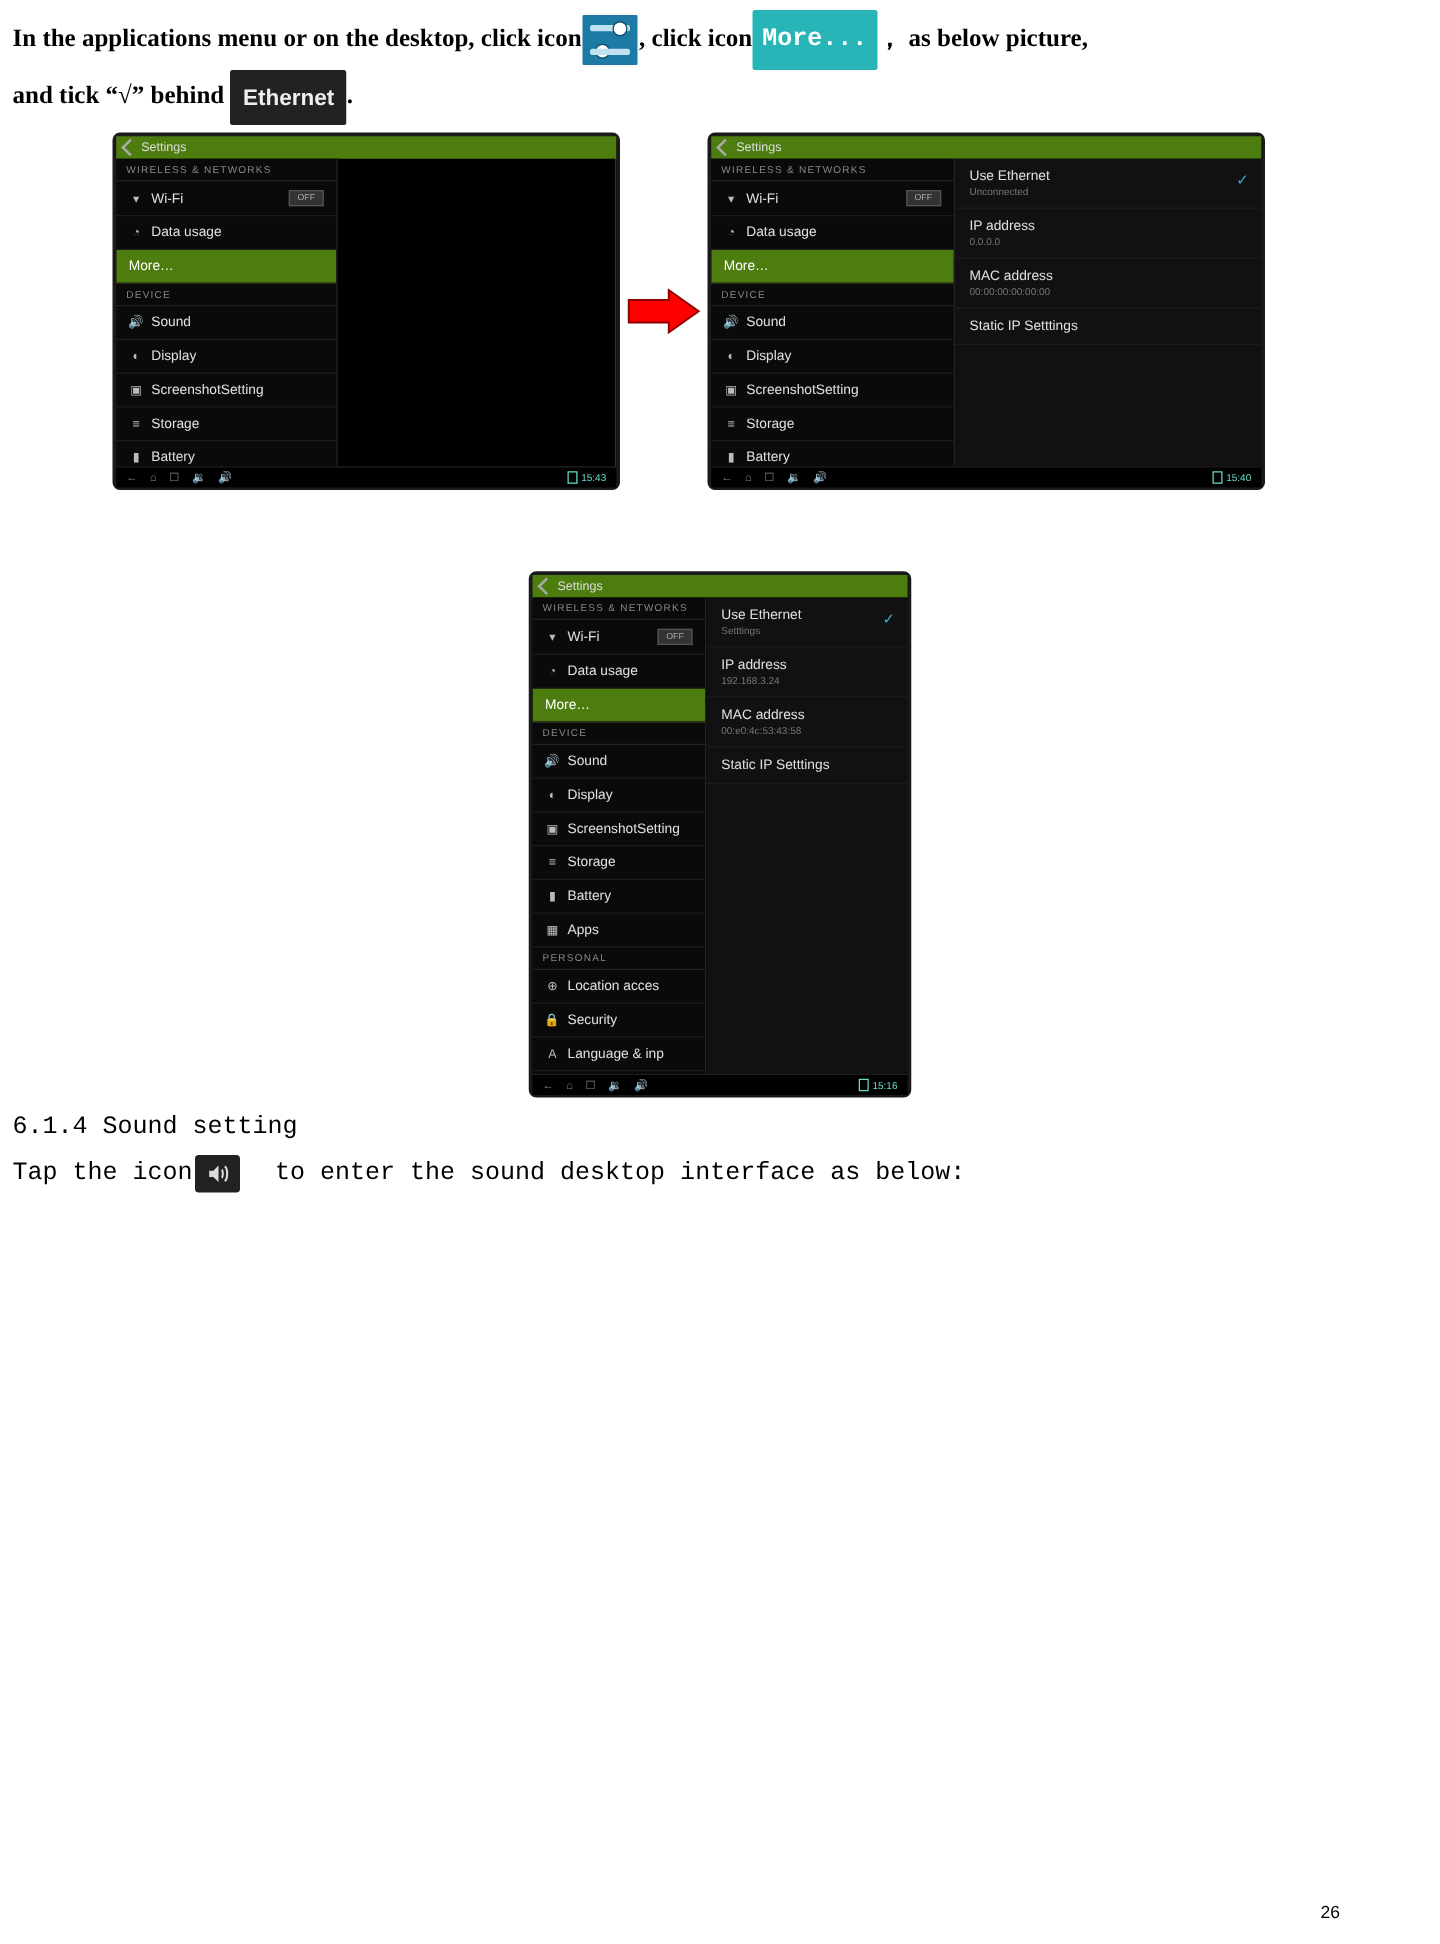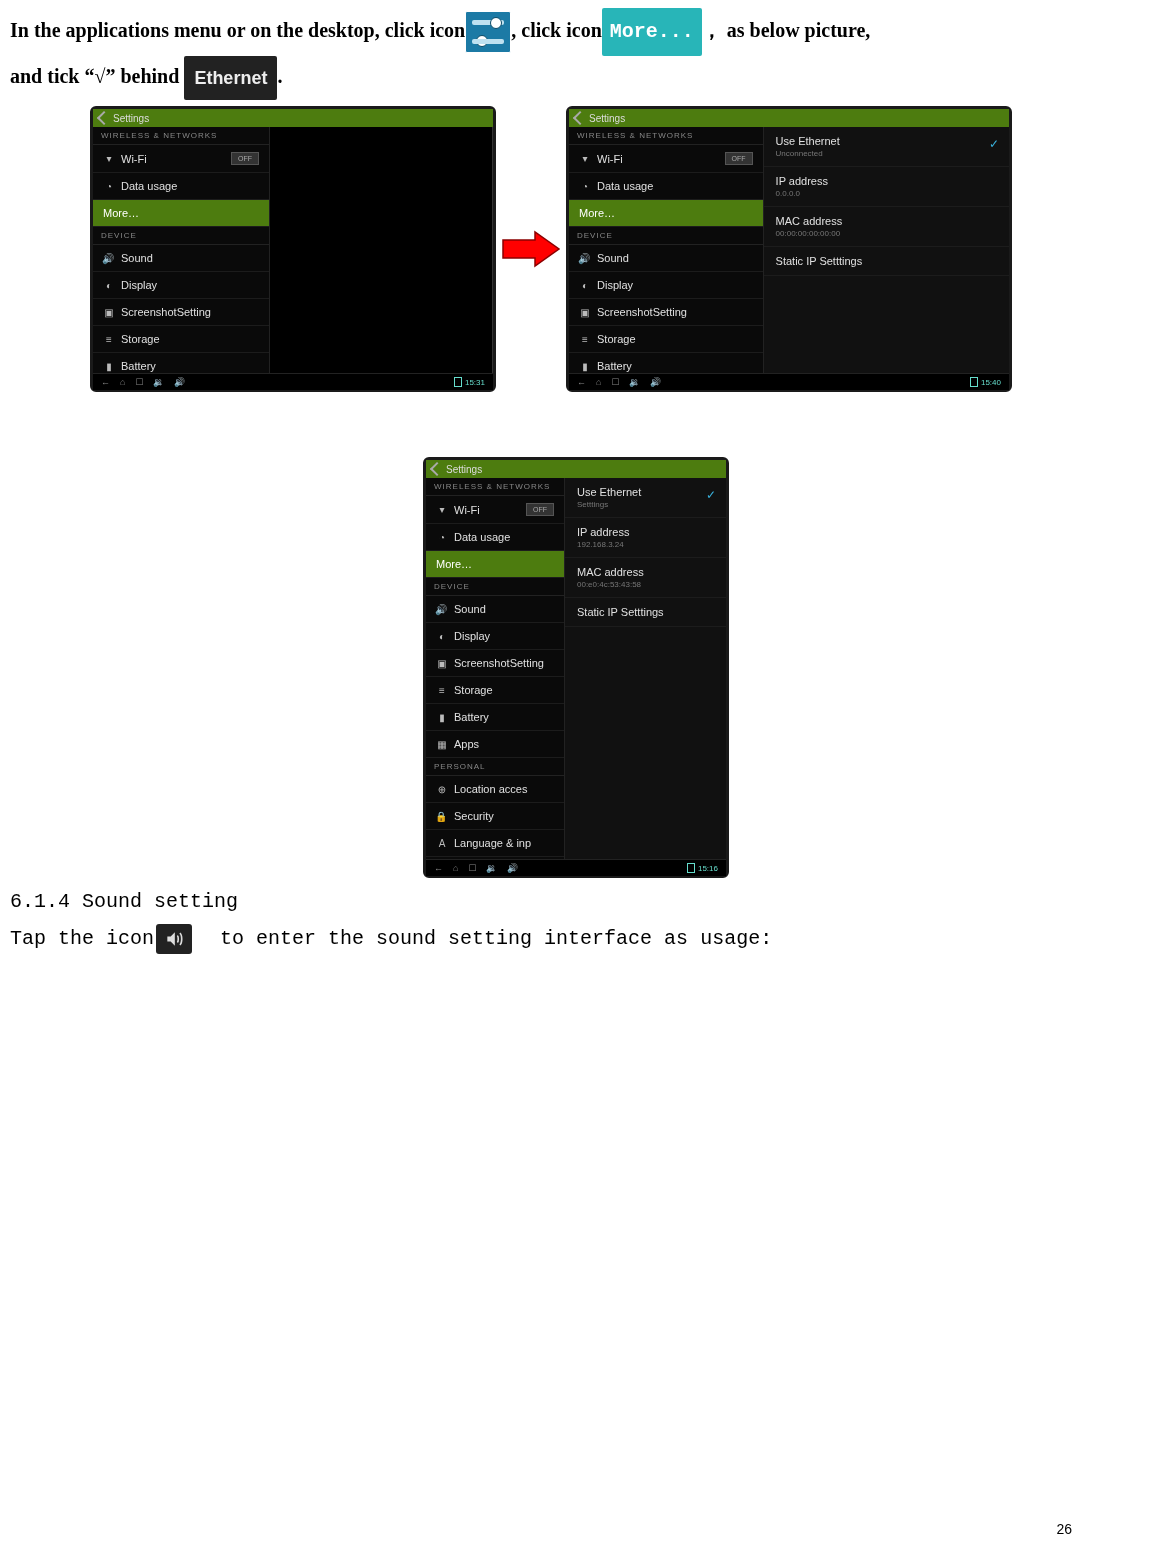--- a/index.html
+++ b/index.html
@@ -106,21 +106,21 @@
       <div class="navbar">
         <div class="l">
             <span>←</span>
             <span>⌂</span>
             <span>☐</span>
             <span>🔉</span>
             <span>🔊</span>
           </div>
         <div class="r">
             <span class="batt"></span>
-            <span class="clock">15:31</span>
+            <span class="clock">15:43</span>
           </div>
       </div>
     </div>
 
     <div class="arrow">
       <svg viewBox="0 0 60 38">
           <polygon points="2,10 34,10 34,2 58,19 34,36 34,28 2,28" fill="#ff0000" stroke="#8b0000" stroke-width="1.5"></polygon>
         </svg>
     </div>
 
@@ -276,17 +276,17 @@
   <div class="section-head">6.1.4 Sound setting</div>
   <div class="tap-line">
     <span>Tap the icon</span>
     <span class="icon-sound">
       <svg viewBox="0 0 24 24">
           <path fill="#ddd" d="M4 9v6h4l5 5V4L8 9H4z"></path>
           <path fill="none" stroke="#ddd" stroke-width="2" d="M16 8c1.5 1 1.5 7 0 8M19 5c3 2 3 12 0 14"></path>
         </svg>
     </span>
     <span>&nbsp;&nbsp;</span>
-    <span> to enter the sound setting interface as usage:</span>
+    <span> to enter the sound desktop interface as below:</span>
   </div>
 
   <div class="page-num">26</div>
 </div>
 
 </body></html>

